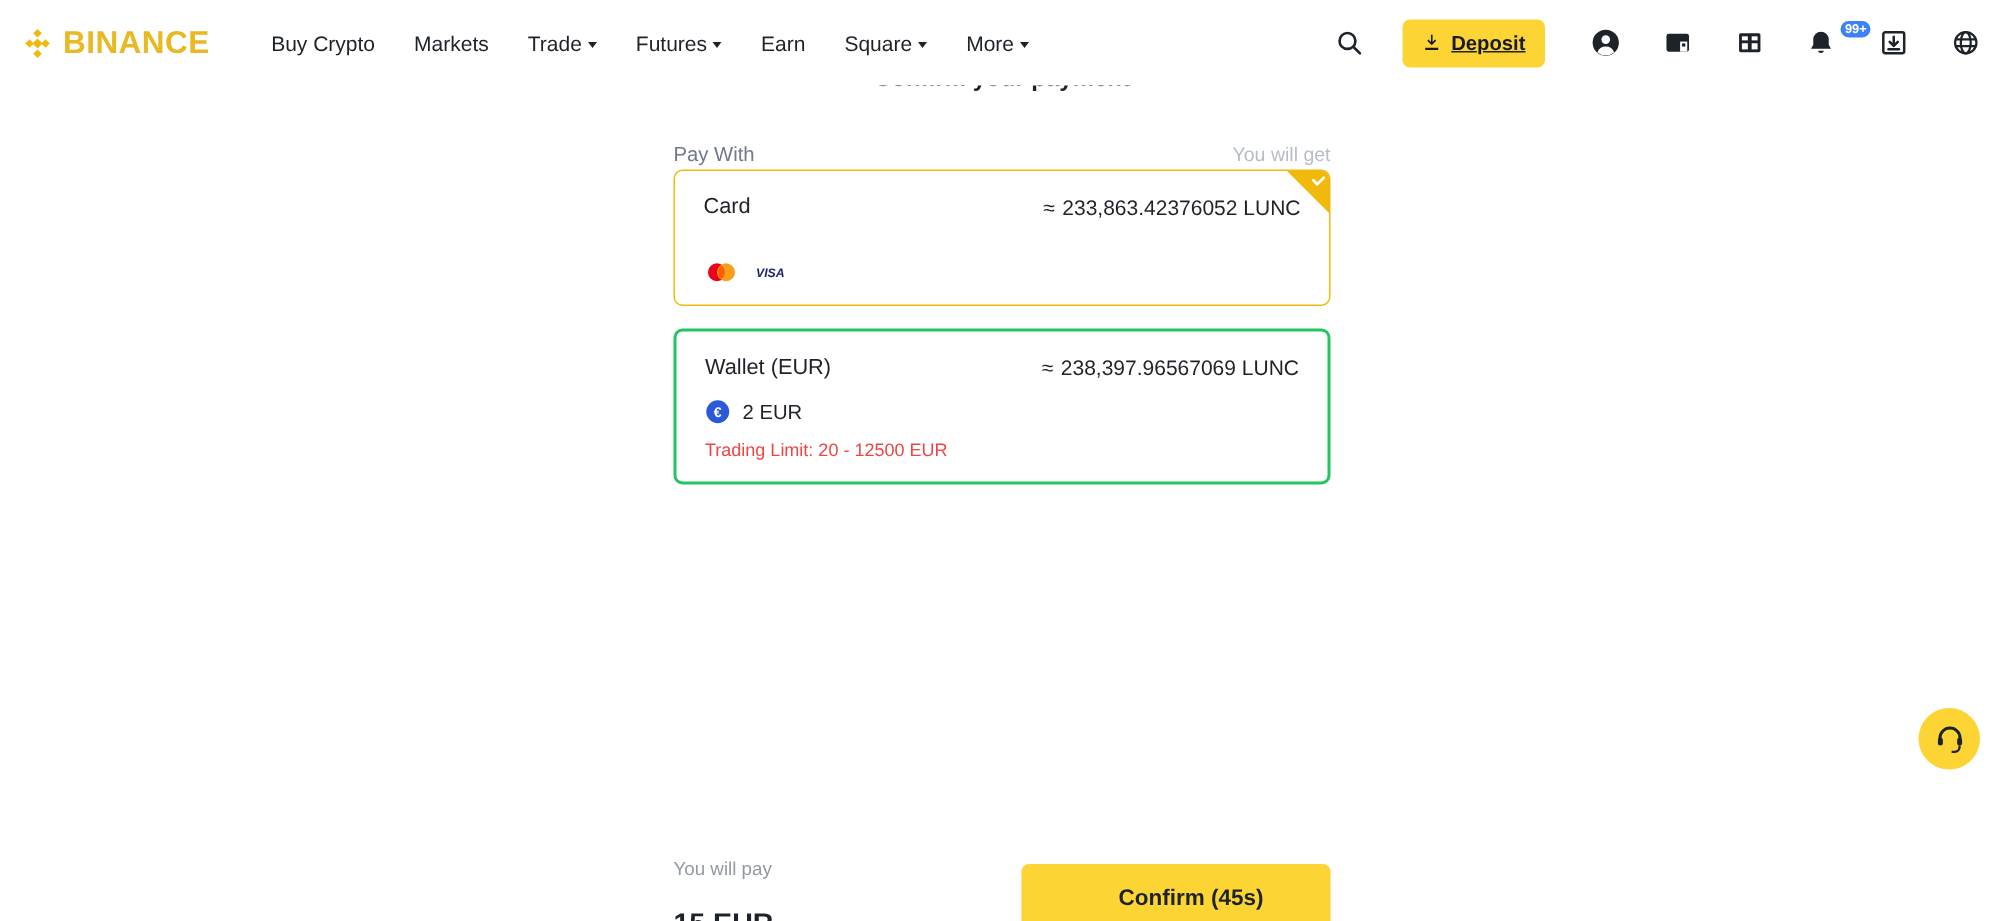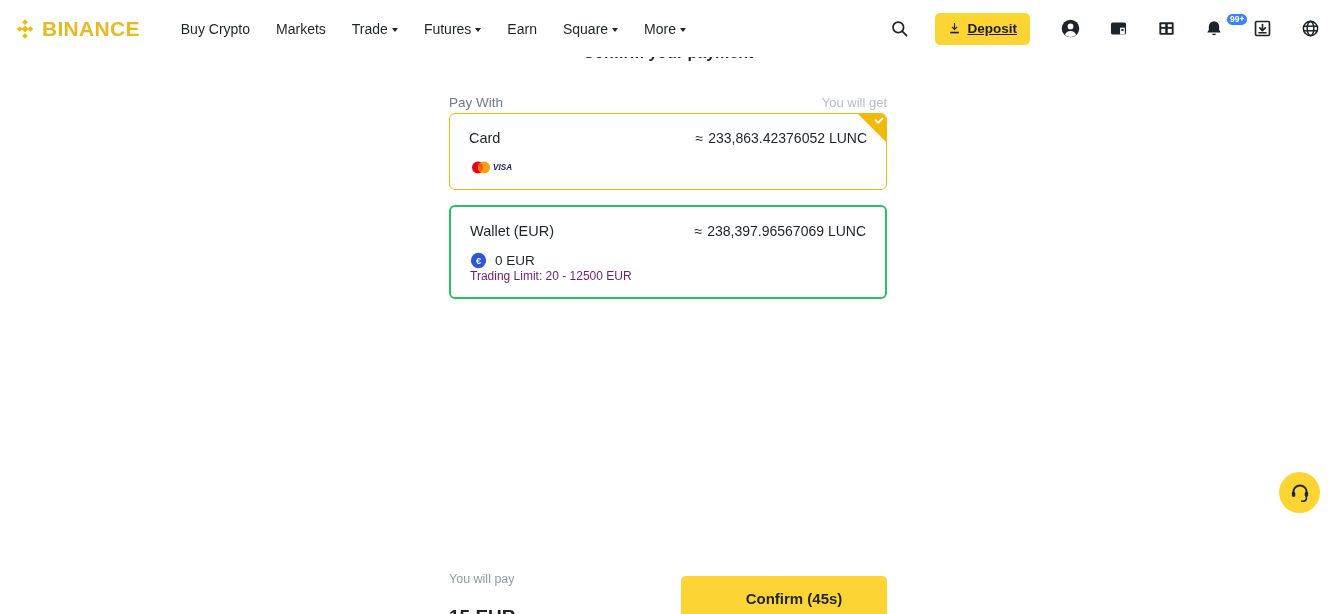--- a/index.html
+++ b/index.html
@@ -176,41 +176,42 @@
   .option-amount {
     font-size: 14px;
     color: #1e2329;
     white-space: nowrap;
   }
   .approx { color: #1e2329; margin-right: 5px; }
 
   .card-logos {
     display: flex;
     align-items: center;
-    gap: 0;
-    margin-top: 13px;
+    gap: 11px;
+    margin-top: 27px;
     height: 16px;
   }
   .mc { width: 24px; height: 15px; display: block; }
   .visa { width: 28px; height: 11px; display: block; }
 
   .balance-row {
     display: flex;
     align-items: center;
     gap: 8px;
     margin-top: 13px;
   }
   .eur-icon { width: 17px; height: 17px; display: block; }
   .balance-text {
     font-size: 13.5px;
     color: #1e2329;
   }
   .limit-text {
     font-size: 12px;
-    color: #701a75;
+    color: #ef4444;
+    margin-top: 10px;
   }
 
   .corner-check {
     position: absolute;
     top: 0;
     right: 0;
     width: 28px;
     height: 28px;
   }
   .corner-check svg { display: block; }
@@ -425,21 +426,21 @@
         <span class="option-title">Wallet (EUR)</span>
         <span class="option-amount">
           <span class="approx">≈</span><span>238,397.96567069 LUNC</span>
         </span>
       </div>
       <div class="balance-row">
         <svg class="eur-icon" viewBox="0 0 20 20">
           <circle cx="10" cy="10" r="9" fill="#2a5ada"></circle>
           <text x="10" y="14" text-anchor="middle" font-family="Liberation Sans, sans-serif" font-size="11" font-weight="bold" fill="#ffffff">€</text>
         </svg>
-        <span class="balance-text">0 EUR</span>
+        <span class="balance-text">2 EUR</span>
       </div>
       <div class="limit-text">Trading Limit: 20 - 12500 EUR</div>
     </div>
 
   </div>
 
   <div class="footer">
     <div>
       <div class="pay-label">You will pay</div>
       <div class="pay-amount">15 EUR</div>

